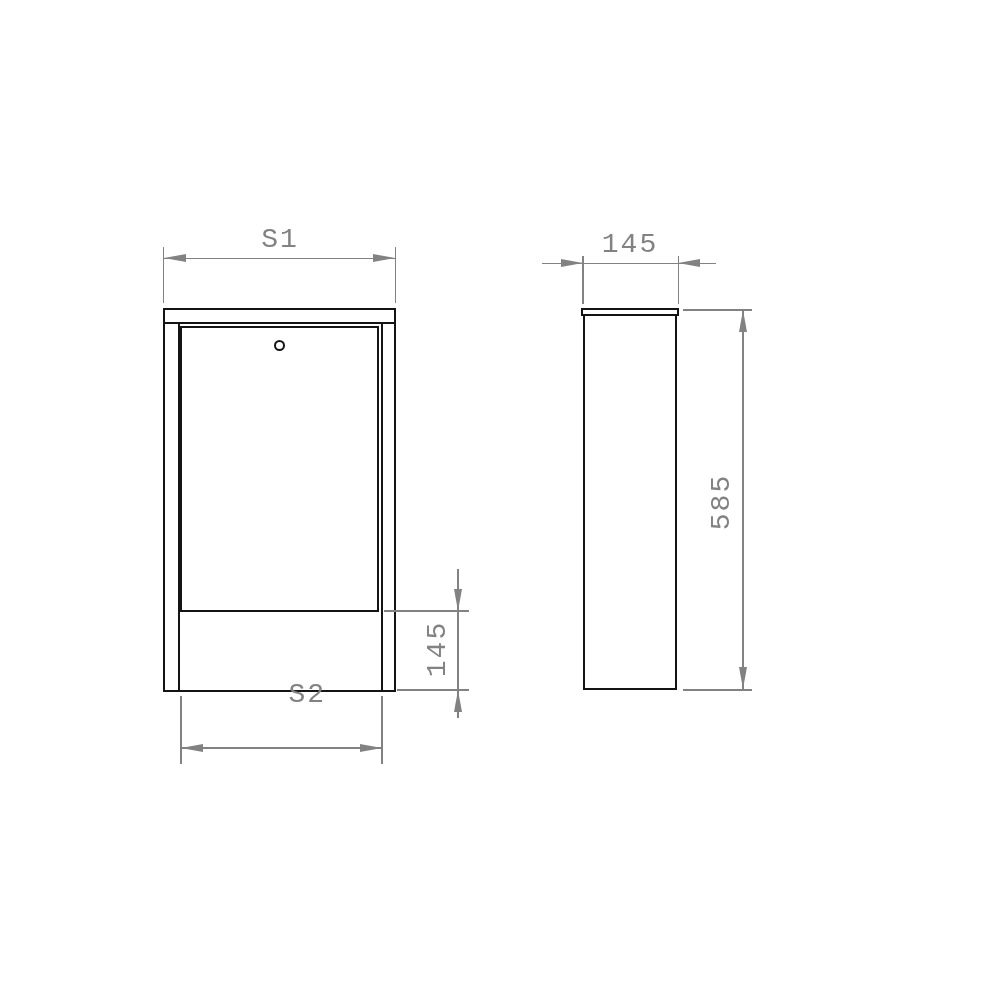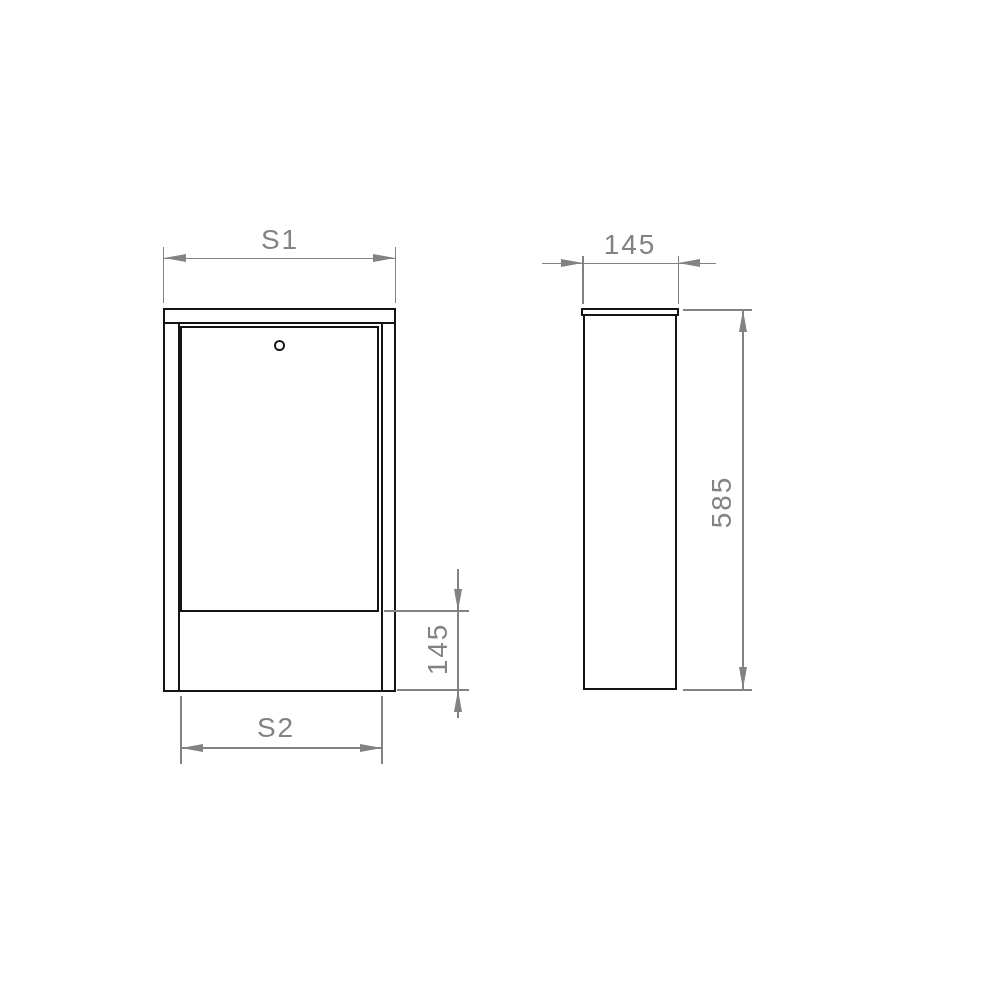--- a/index.html
+++ b/index.html
@@ -7,21 +7,21 @@
     --dimension: #828282;
     --background: #ffffff;
   }
   html, body { margin: 0; padding: 0; background: var(--background); }
   #canvas {
     position: relative;
     width: 1000px;
     height: 896px;
     background: var(--background);
     overflow: hidden;
-    font-family: Liberation Sans, sans-serif;
+    font-family: Liberation Mono, monospace;
   }
   
   .bk { position: absolute; background: var(--outline); }
   .box { position: absolute; border: 2px solid var(--outline); background: transparent; box-sizing: border-box; }
   .box.thick { border-width: 2.5px; }
   
   .ln { position: absolute; background: var(--dimension); }
   
   .ar { position: absolute; width: 0; height: 0; }
   .ar.left  { border-right: 22px solid var(--dimension); border-top: 4px solid transparent; border-bottom: 4px solid transparent; }
@@ -84,21 +84,21 @@
     <div class="ar right" style="left:373px; top:254px;"></div>
     <div class="dimtext" style="left:230px; top:224px; width:100px;">S1</div>
   </div>
 
   <div>
     <div class="ln" style="left:180px; top:696px; width:1.5px; height:68px;"></div>
     <div class="ln" style="left:381px; top:696px; width:1.5px; height:68px;"></div>
     <div class="ln" style="left:181px; top:747px; width:201px; height:1.5px;"></div>
     <div class="ar left" style="left:181px; top:743.5px;"></div>
     <div class="ar right" style="left:360px; top:743.5px;"></div>
-    <div class="dimtext" style="left:226px; top:712px; width:100px;">S2</div>
+    <div class="dimtext" style="left:226px; top:679px; width:100px;text-align:right;">S2</div>
   </div>
 
   <div>
     <div class="ln" style="left:384px; top:610px; width:85px; height:1.5px;"></div>
     <div class="ln" style="left:397px; top:689px; width:72px; height:1.5px;"></div>
     <div class="ln" style="left:457px; top:569px; width:1.5px; height:149px;"></div>
     <div class="ar down" style="left:453.5px; top:589px;"></div>
     <div class="ar up" style="left:453.5px; top:690px;"></div>
     <div class="dimtext vert" style="left:393px; top:633px; width:90px;">145</div>
   </div>

